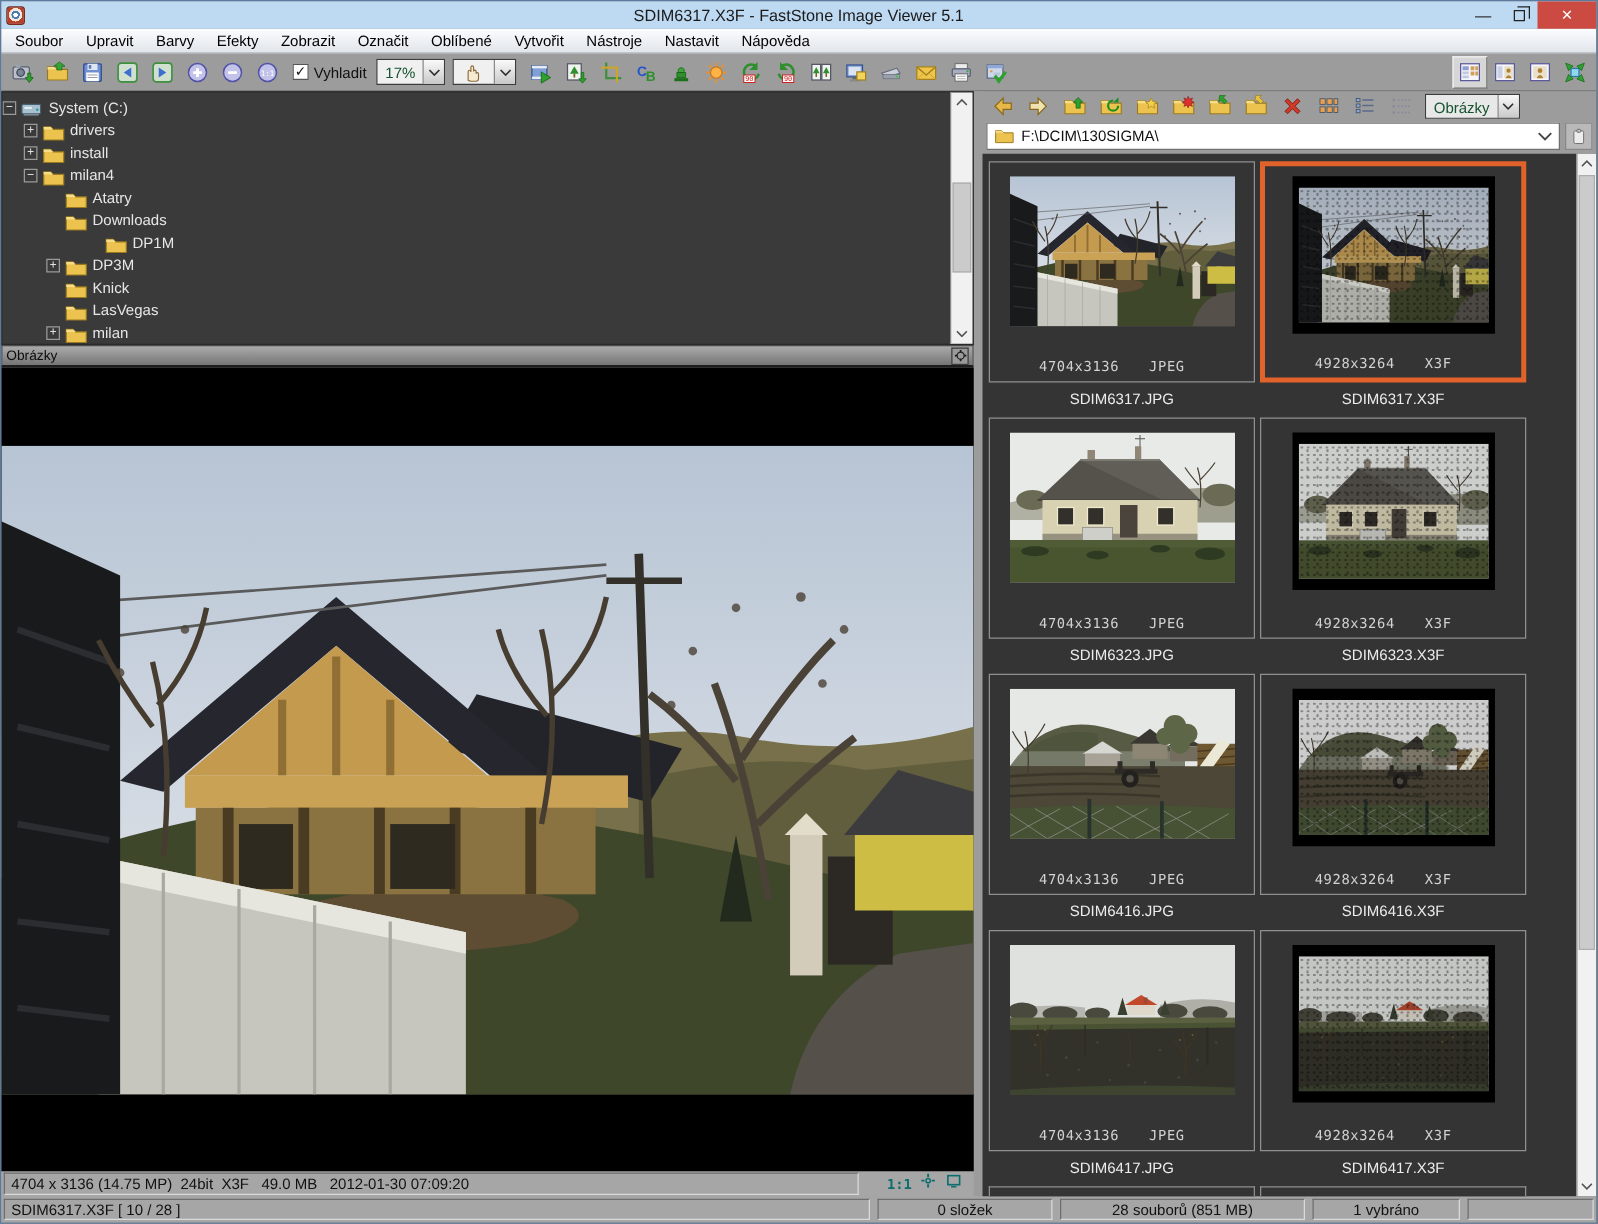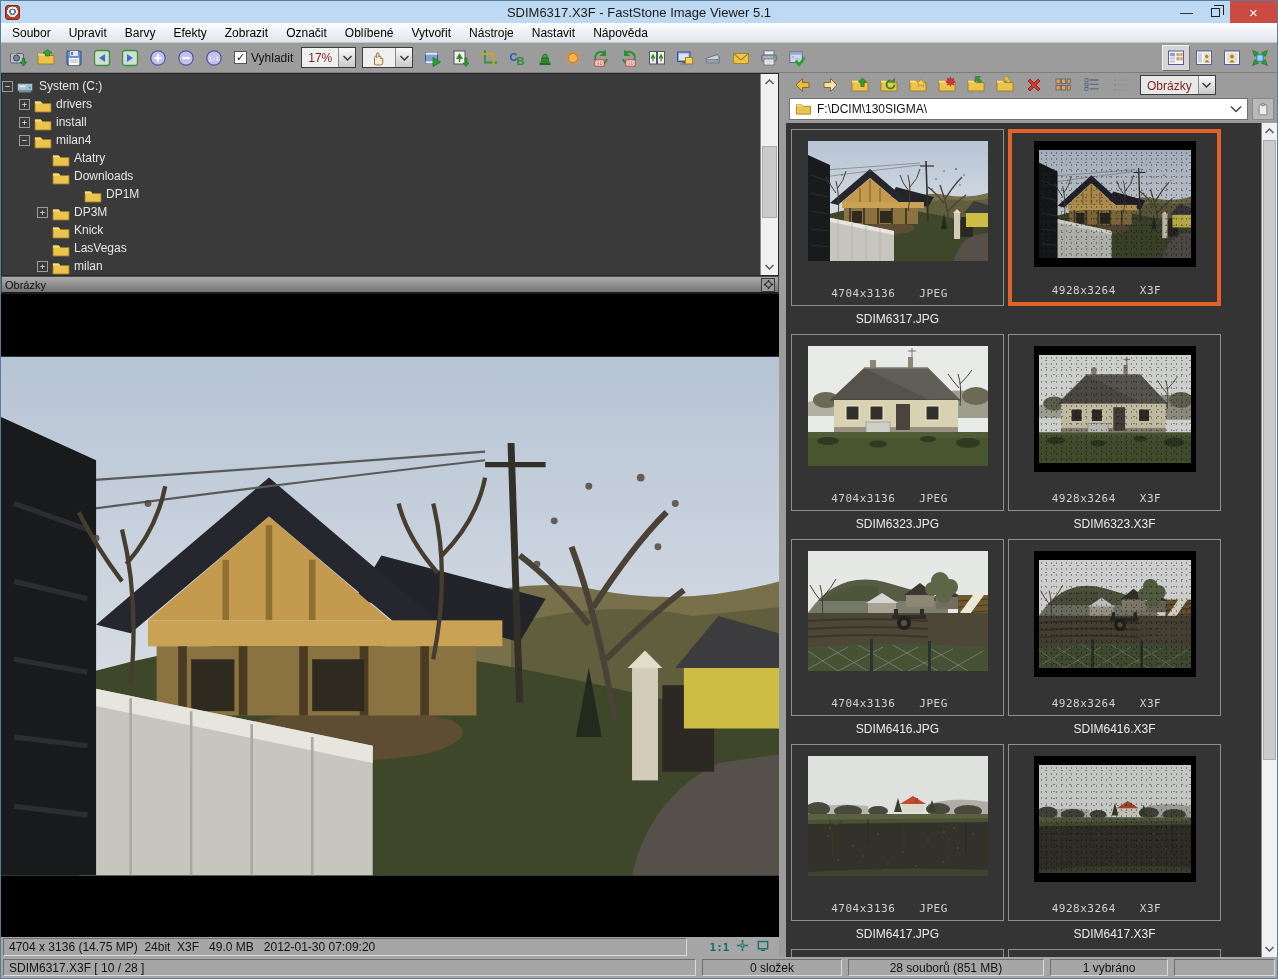--- a/index.html
+++ b/index.html
@@ -17,21 +17,21 @@
   
   .menubar{height:20px;background:linear-gradient(#fbfcfd,#e1e6ec);display:flex;align-items:center;padding-left:2px;flex:0 0 auto;border-bottom:1px solid #c2c6cc;}
   .menu-item{font-size:12px;color:#000;padding:2px 9px;}
   
   .toolbar{height:30px;background:#9c9c9c;border-bottom:1px solid #7e7e7e;display:flex;align-items:center;padding:0 3px;flex:0 0 auto;}
   .tbtn{width:28px;height:26px;display:flex;align-items:center;justify-content:center;border:1px solid transparent;flex:0 0 auto;}
   .tbtn.active{background:#d6d6d6;border-color:#f2f2f2 #6f6f6f #6f6f6f #f2f2f2;}
   .chk{width:13px;height:13px;background:#fff;border:1px solid #555;display:flex;align-items:center;justify-content:center;font-size:11px;color:#111;margin:0 4px 0 6px;}
   .chklbl{font-size:12px;color:#111;margin-right:8px;}
   .win-select{display:flex;align-items:stretch;height:21px;border:1px solid #3c3c3c;background:#f0f0f0;margin-right:6px;}
-  .win-select .val{padding:3px 6px 0 6px;font-size:12px;color:#7f1d1d;min-width:32px;}
+  .win-select .val{padding:3px 6px 0 6px;font-size:12px;color:#14532d;min-width:32px;}
   .win-select .drop{width:17px;background:linear-gradient(#fafafa,#c9c9c9);border-left:1px solid #8a8a8a;display:flex;align-items:center;justify-content:center;}
   .spacer{flex:1;}
   
   .main{flex:1;display:flex;min-height:0;}
   .left{width:778px;display:flex;flex-direction:column;min-height:0;flex:0 0 auto;}
   .divider{width:7px;background:#9c9c9c;flex:0 0 auto;}
   .right{flex:1;display:flex;flex-direction:column;min-width:0;}
   
   .tree-wrap{height:203px;background:#3a3a3a;border:1px solid #2a2a2a;position:relative;flex:0 0 auto;}
   .tree{position:absolute;left:0;top:0;bottom:0;right:18px;overflow:hidden;padding-top:3px;}
@@ -861,20 +861,21 @@
                       <circle cx="22" cy="42" r="0.8"></circle>
                     </g>
 </svg>
                   <div class="noise"></div>
                 </div>
                 <div class="tinfo">
                   <span>4928x3264</span>
                   <span>X3F</span>
                 </div>
               </div>
+              <div class="tname">SDIM6317.X3F</div>
             </div>
             <div class="titem">
               <div class="tcell">
                 <div class="timg">
                   <svg viewBox="0 0 180 120" preserveAspectRatio="none">
 <rect width="180" height="120" fill="#e8eae8"></rect>
 <path d="M0,56 Q30,48 60,52 L60,70 L0,70 Z" fill="#8a8a74" opacity="0.6"></path>
 <path d="M120,50 Q150,40 180,48 L180,72 L120,72 Z" fill="#7e7e66" opacity="0.7"></path>
 <g fill="#6b6b55">
                       <ellipse cx="18" cy="54" rx="13" ry="8"></ellipse>

